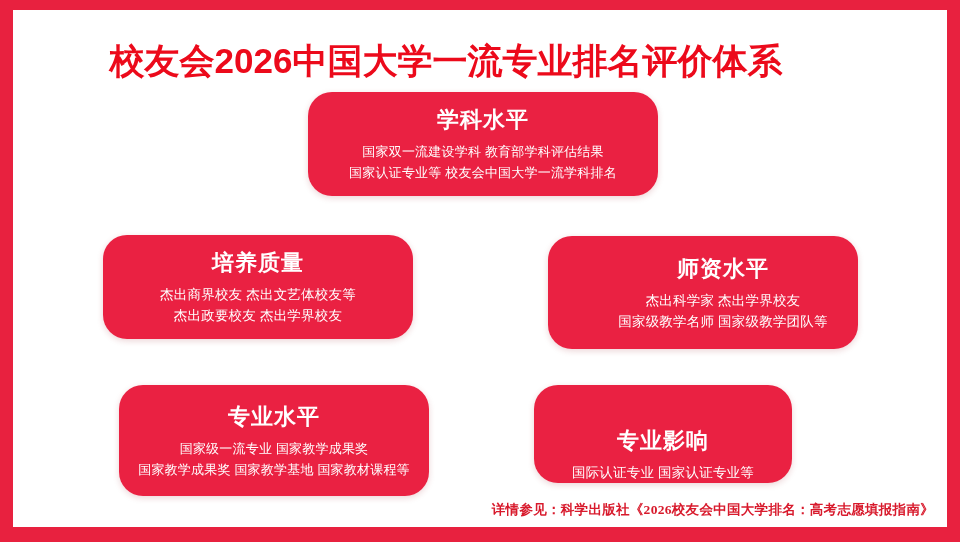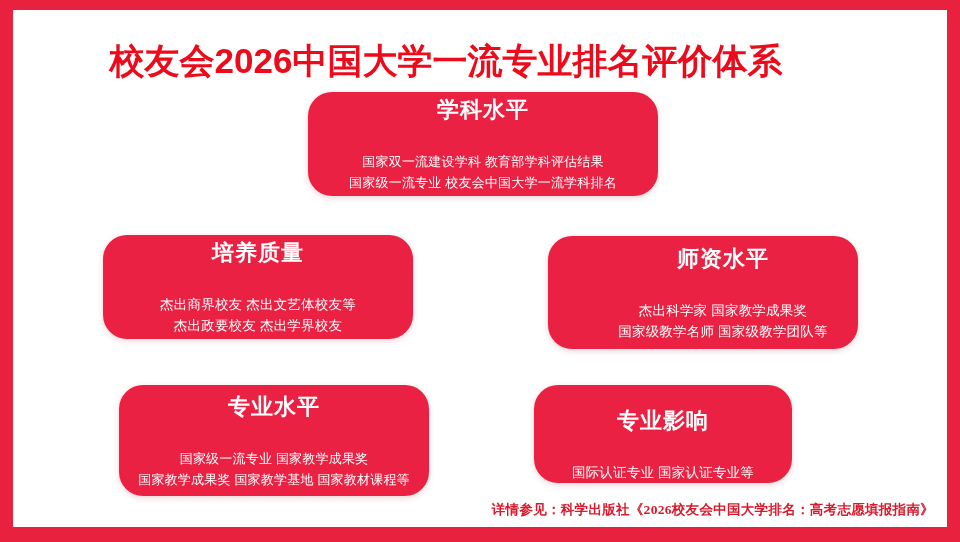--- a/index.html
+++ b/index.html
@@ -52,21 +52,20 @@
     background: #ea2142;
     border-radius: 24px;
     color: #ffffff;
     text-align: center;
     box-sizing: border-box;
     display: flex;
     flex-direction: column;
     align-items: center;
     justify-content: center;
     box-shadow: 0 2px 6px rgba(150, 20, 35, 0.18);
-    gap: 20px;
   }
   .card-title {
     font-size: 22px;
     font-weight: bold;
     line-height: 30px;
     letter-spacing: 1px;
     margin-bottom: 6px;
   }
   .card-lines {
     font-size: 13.5px;
@@ -107,36 +106,36 @@
 
 <div id="slide">
   <div id="canvas">
 
     <div id="title">校友会2026中国大学一流专业排名评价体系</div>
 
     <div class="card" id="card-discipline">
       <div class="card-title">学科水平</div>
       <div class="card-lines">
         <div>国家双一流建设学科  教育部学科评估结果</div>
-        <div>国家级一流专业  校友会中国大学一流学科排名</div>
+        <div>国家认证专业等  校友会中国大学一流学科排名</div>
       </div>
     </div>
 
     <div class="card" id="card-training">
       <div class="card-title">培养质量</div>
       <div class="card-lines">
         <div>杰出商界校友  杰出文艺体校友等</div>
         <div>杰出政要校友  杰出学界校友</div>
       </div>
     </div>
 
     <div class="card" id="card-faculty">
       <div class="card-title">师资水平</div>
       <div class="card-lines">
-        <div>杰出科学家  国家教学成果奖</div>
+        <div>杰出科学家  杰出学界校友</div>
         <div>国家级教学名师  国家级教学团队等</div>
       </div>
     </div>
 
     <div class="card" id="card-major-level">
       <div class="card-title">专业水平</div>
       <div class="card-lines">
         <div>国家级一流专业  国家教学成果奖</div>
         <div>国家教学成果奖  国家教学基地 国家教材课程等</div>
       </div>

